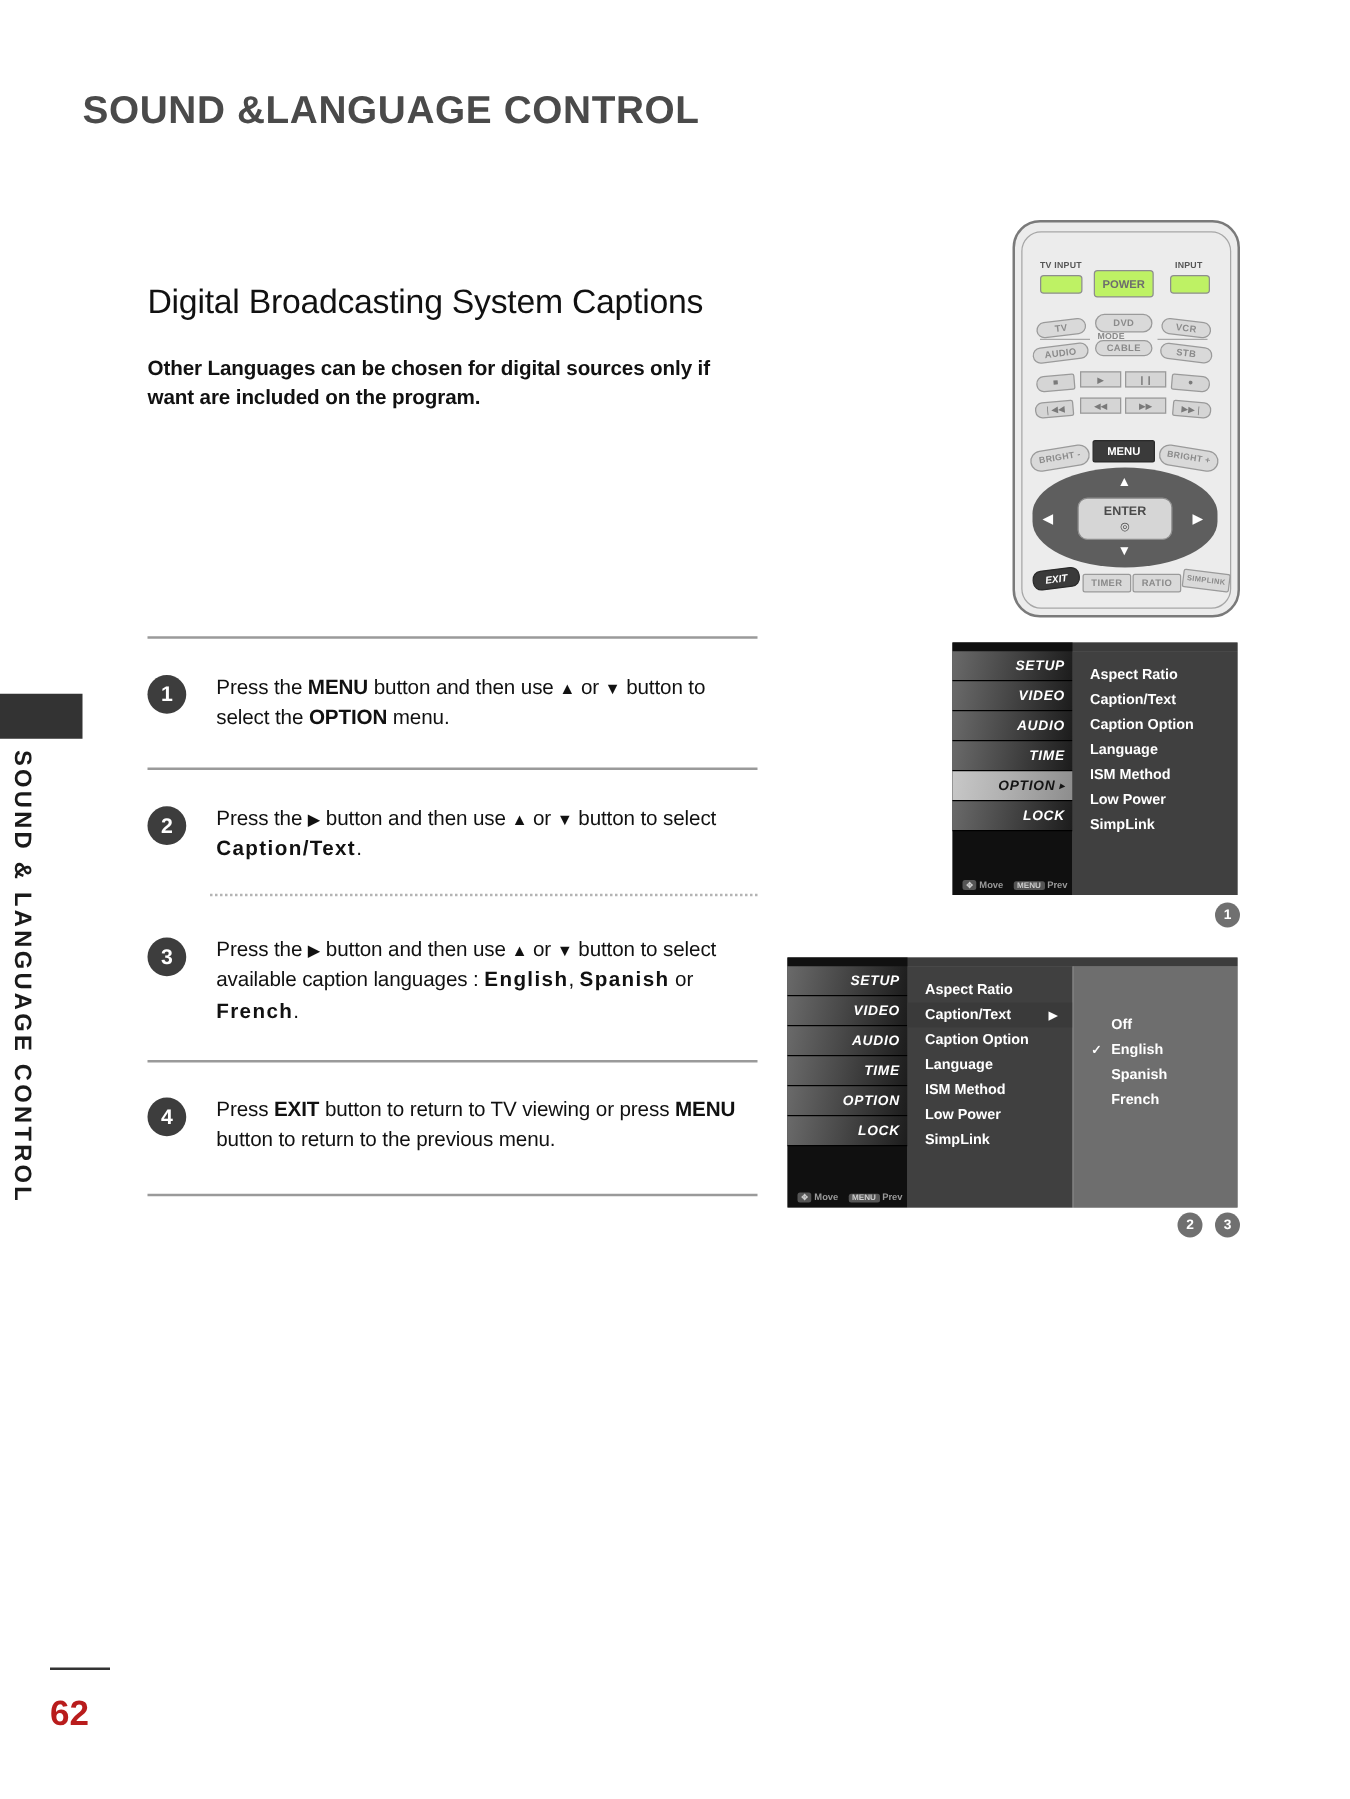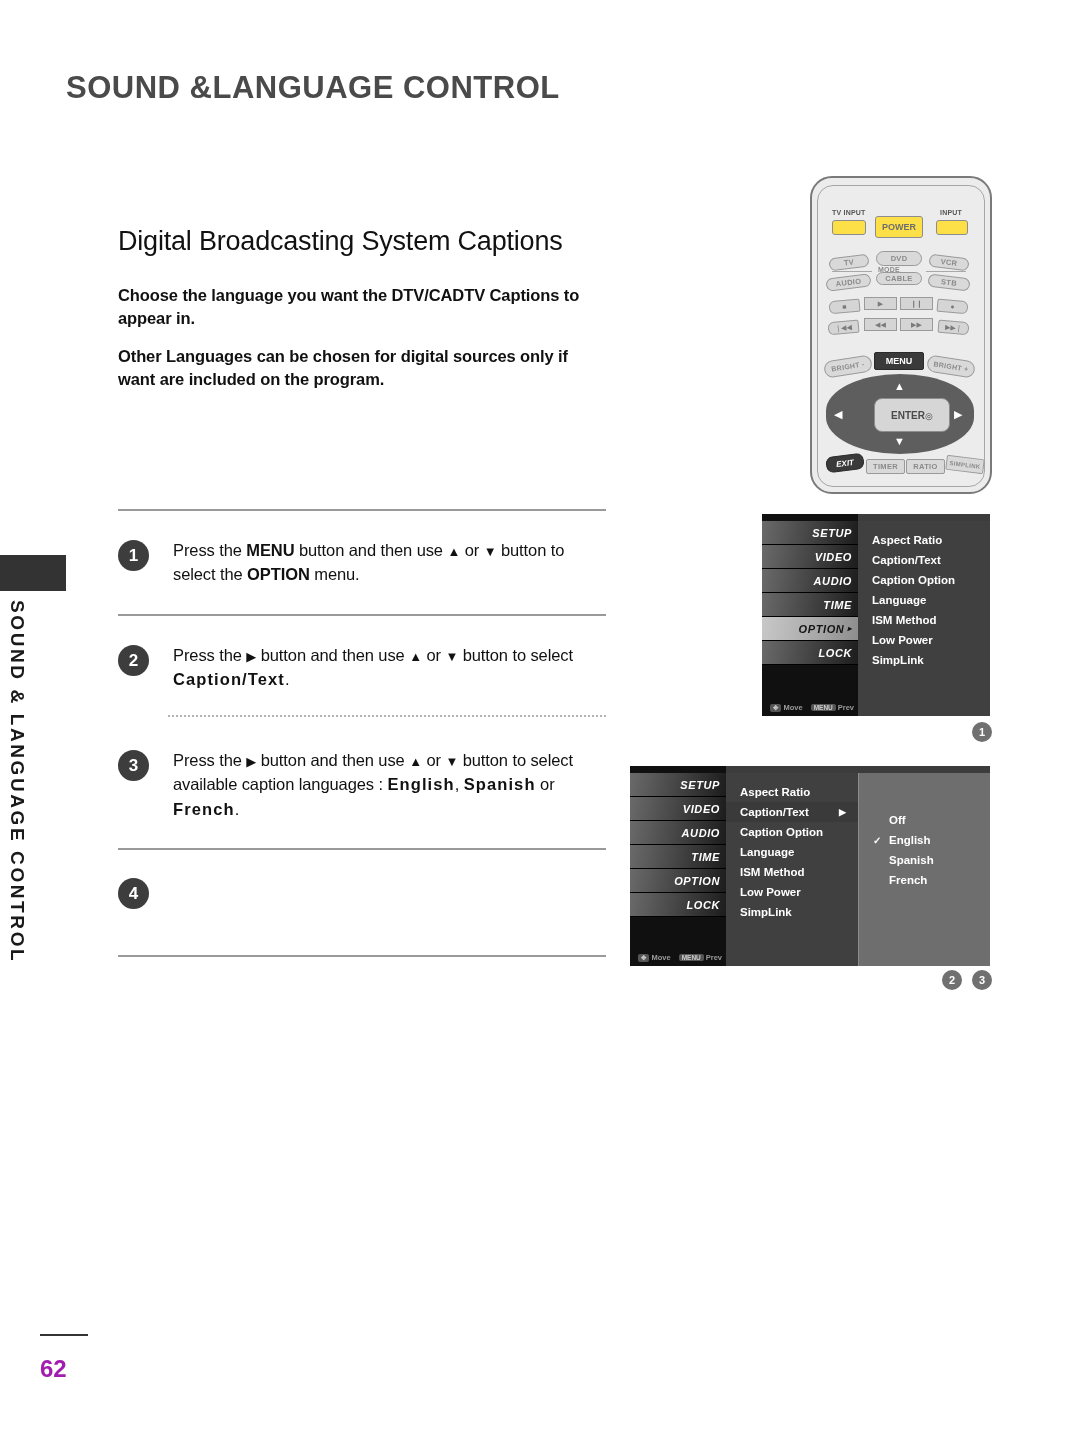--- a/index.html
+++ b/index.html
@@ -78,21 +78,21 @@
     position: absolute; inset: 0;
     border: 2px solid #7a7a7a; border-radius: 22px;
     background: #ececec;
   }
   .remote-inner {
     position: absolute; left: 7px; top: 9px; right: 7px; bottom: 7px;
     border: 1px solid #a6a6a6; border-radius: 16px; background: #ececec;
   }
   .rc-lbl { position:absolute; font-size:7px; color:#555; font-weight:bold; letter-spacing:0.2px;}
   .rc-btn {
-    position: absolute; background: #fde047;
+    position: absolute; background: #bef264;
     border: 1px solid #8d8d8d; border-radius: 3px;
     color: #6d6d6d; font-size: 9px; font-weight: bold;
     display:flex; align-items:center; justify-content:center;
   }
   .rc-pill {
     position:absolute; background:#d9d9d9; border:1px solid #9a9a9a;
     border-radius: 9px; color:#8a8a8a; font-size:7.5px; font-weight:bold;
     display:flex; align-items:center; justify-content:center; letter-spacing:0.3px;
   }
   .rc-dark {
@@ -103,22 +103,22 @@
   .rc-media {
     position:absolute; background:#d5d5d5; border:1px solid #9a9a9a;
     display:flex; align-items:center; justify-content:center;
     color:#7a7a7a; font-size:7px;
   }
   .dpad {
     position:absolute; background:#5e5e5e; border-radius:50%/46%;
   }
   .dpad-center {
     position:absolute; background:#d6d6d6; border:1px solid #8d8d8d;
-    border-radius:8px; display:flex; flex-direction:row;
-    align-items:center; justify-content:center; color:#555;margin-left:12px;
+    border-radius:8px; display:flex; flex-direction:column;
+    align-items:center; justify-content:center; color:#555;
   }
   .dp-arrow { position:absolute; color:#ffffff; font-size:11px; }
 
   
   .osd { position: absolute; background: #6e6e6e; }
   .osd-top-strip { position:absolute; left:0; top:0; right:0; height:7px; background:#3c3c3c;}
   .osd-left {
     position: absolute; left:0; top:0; bottom:0; width: 96px;
     background: #101010;
   }
@@ -178,36 +178,35 @@
     background:#707070; color:#fff; font-size:11px; font-weight:bold;
     display:flex; align-items:center; justify-content:center;
   }
 
   
   .foot-rule {
     position:absolute; left:40px; top:1334px; width:48px; height:2px; background:#333;
   }
   .page-num {
     position:absolute; left:40px; top:1355px;
-    font-size:24px; font-weight:bold; color:#a21caf;
+    font-size:28px; font-weight:bold; color:#b91c1c;
   }
 </style>
 </head>
 <body>
 
 <div class="page">
 
   <div class="page-header">SOUND &amp;LANGUAGE CONTROL</div>
 
   <div class="side-tab"></div>
   <div class="side-vertical-text">SOUND &amp; LANGUAGE CONTROL</div>
 
   <div class="content">
     <div class="section-title">Digital Broadcasting System Captions</div>
-    <div class="intro-p">Choose the language you want the DTV/CADTV Captions to appear in.</div>
     <div class="intro-p">Other Languages can be chosen for digital sources only if want are included on the program.</div>
   </div>
 
   <div class="rule-solid" style="top:509px;"></div>
   <div class="rule-solid" style="top:614px;"></div>
   <div class="rule-dotted" style="top:715px;"></div>
   <div class="rule-solid" style="top:848px;"></div>
   <div class="rule-solid" style="top:955px;"></div>
 
   <div class="step" id="step-0" style="top:538px;">
@@ -220,20 +219,21 @@
     <div class="step-text"><span>Press the </span><span class="arrow">▶</span><span> button and then use </span><span class="arrow">▲</span><span> or </span><span class="arrow">▼</span><span> button to select </span><span class="sp">Caption/Text</span><span>.</span></div>
   </div>
 
   <div class="step" id="step-2" style="top:748px;">
     <div class="step-badge">3</div>
     <div class="step-text"><span>Press the </span><span class="arrow">▶</span><span> button and then use </span><span class="arrow">▲</span><span> or </span><span class="arrow">▼</span><span> button to select available caption languages : </span><span class="sp">English</span><span>, </span><span class="sp">Spanish</span><span> or </span><span class="sp">French</span><span>.</span></div>
   </div>
 
   <div class="step" id="step-3" style="top:876px;">
     <div class="step-badge">4</div>
+    <div class="step-text"><span>Press </span><span style="font-weight: bold;">EXIT</span><span> button to return to TV viewing or press </span><span style="font-weight: bold;">MENU</span><span> button to return to the previous menu.</span></div>
   </div>
 
   <div class="remote">
     <div class="remote-body"></div>
     <div class="remote-inner"></div>
 
     <div class="rc-lbl" style="left:22px; top:33px;">TV INPUT</div>
     <div class="rc-btn" style="left:22px; top:44px; width:34px; height:15px;"></div>
 
     <div class="rc-btn" style="left:65px; top:40px; width:48px; height:22px; font-size:9px;">POWER</div>

